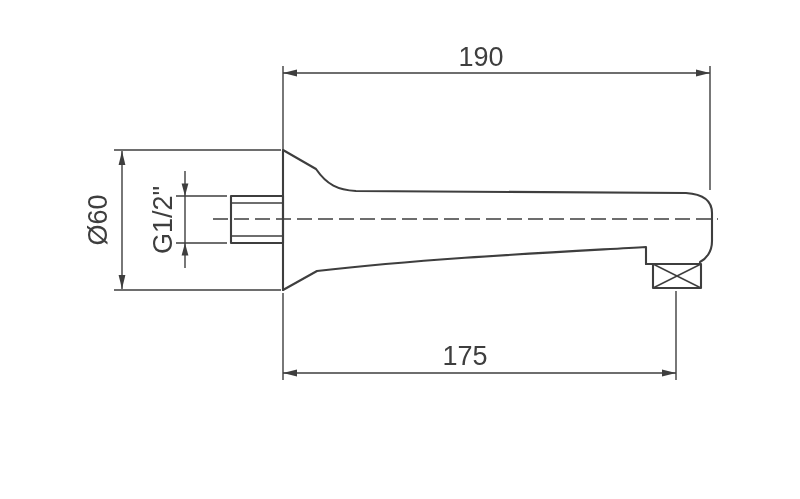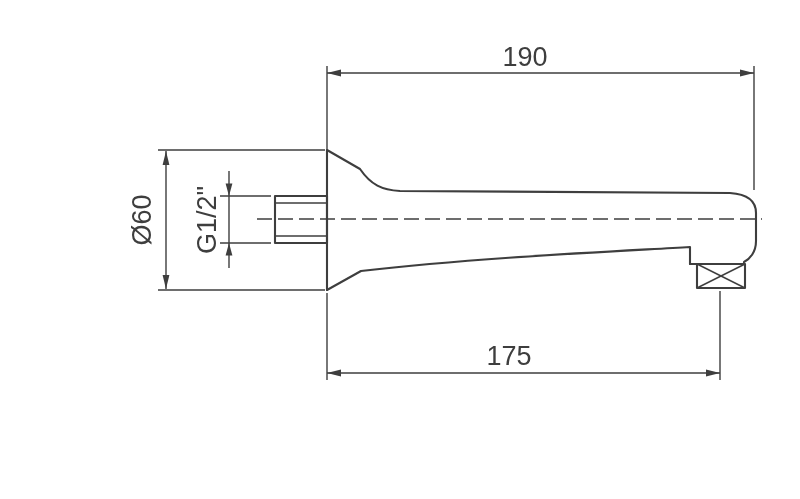--- a/index.html
+++ b/index.html
@@ -8,21 +8,20 @@
     background: #ffffff;
     width: 800px;
     height: 499px;
     overflow: hidden;
   }
   .canvas-wrap {
     width: 720px;
     height: 499px;
     background: #ffffff;
     position: relative;
-    padding-left: 44px;
   }
   svg { display: block; }
   .outline {
     fill: none;
     stroke: #3e3e3e;
     stroke-width: 2.1;
     stroke-linejoin: round;
     stroke-linecap: round;
   }
   .thin {

